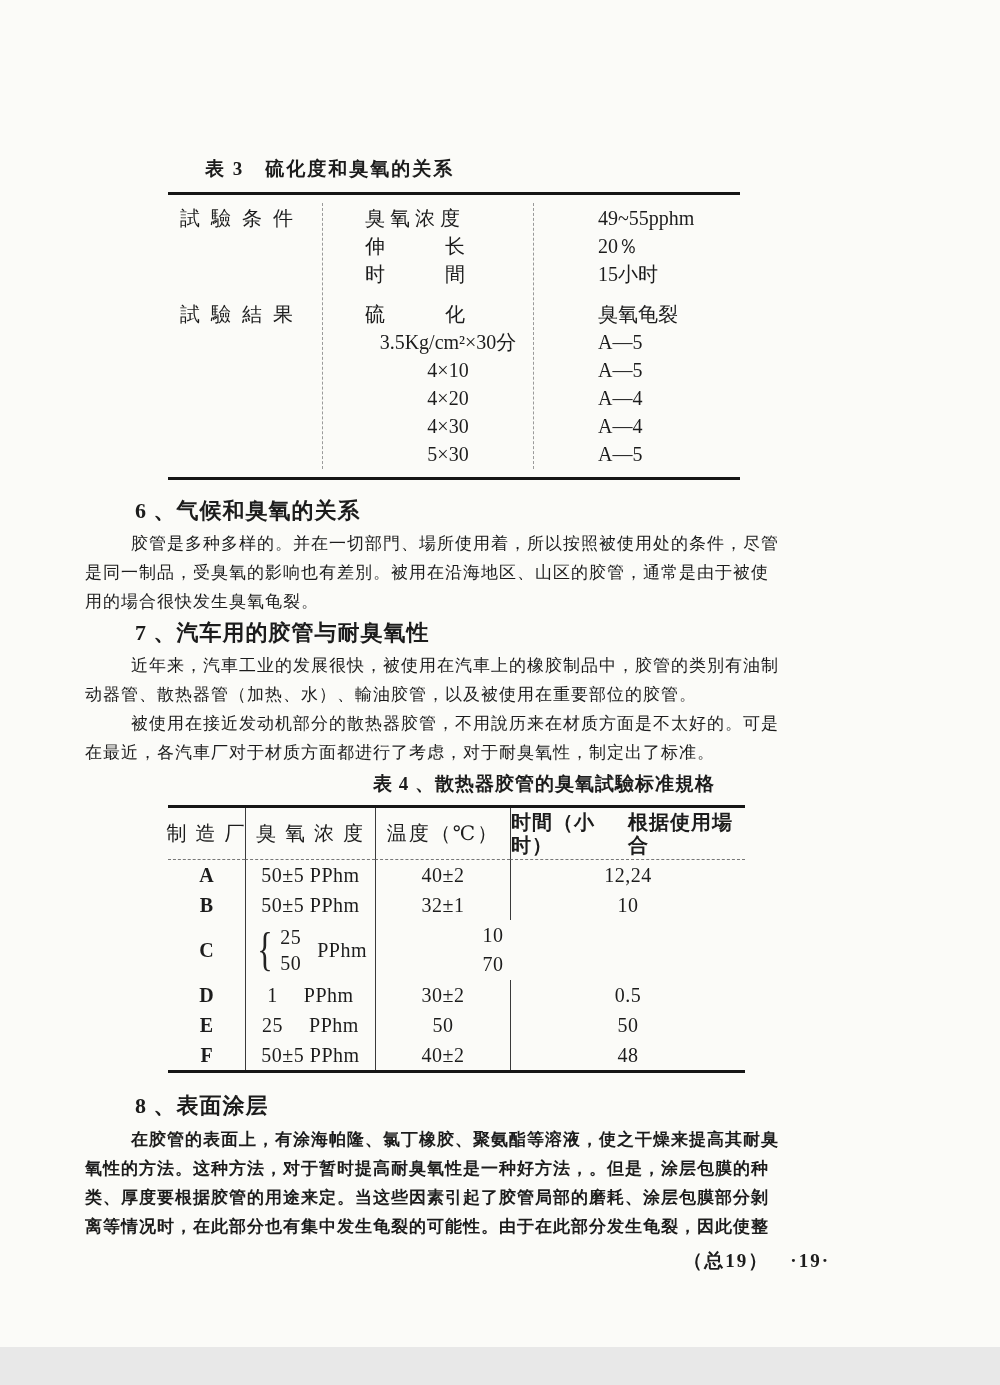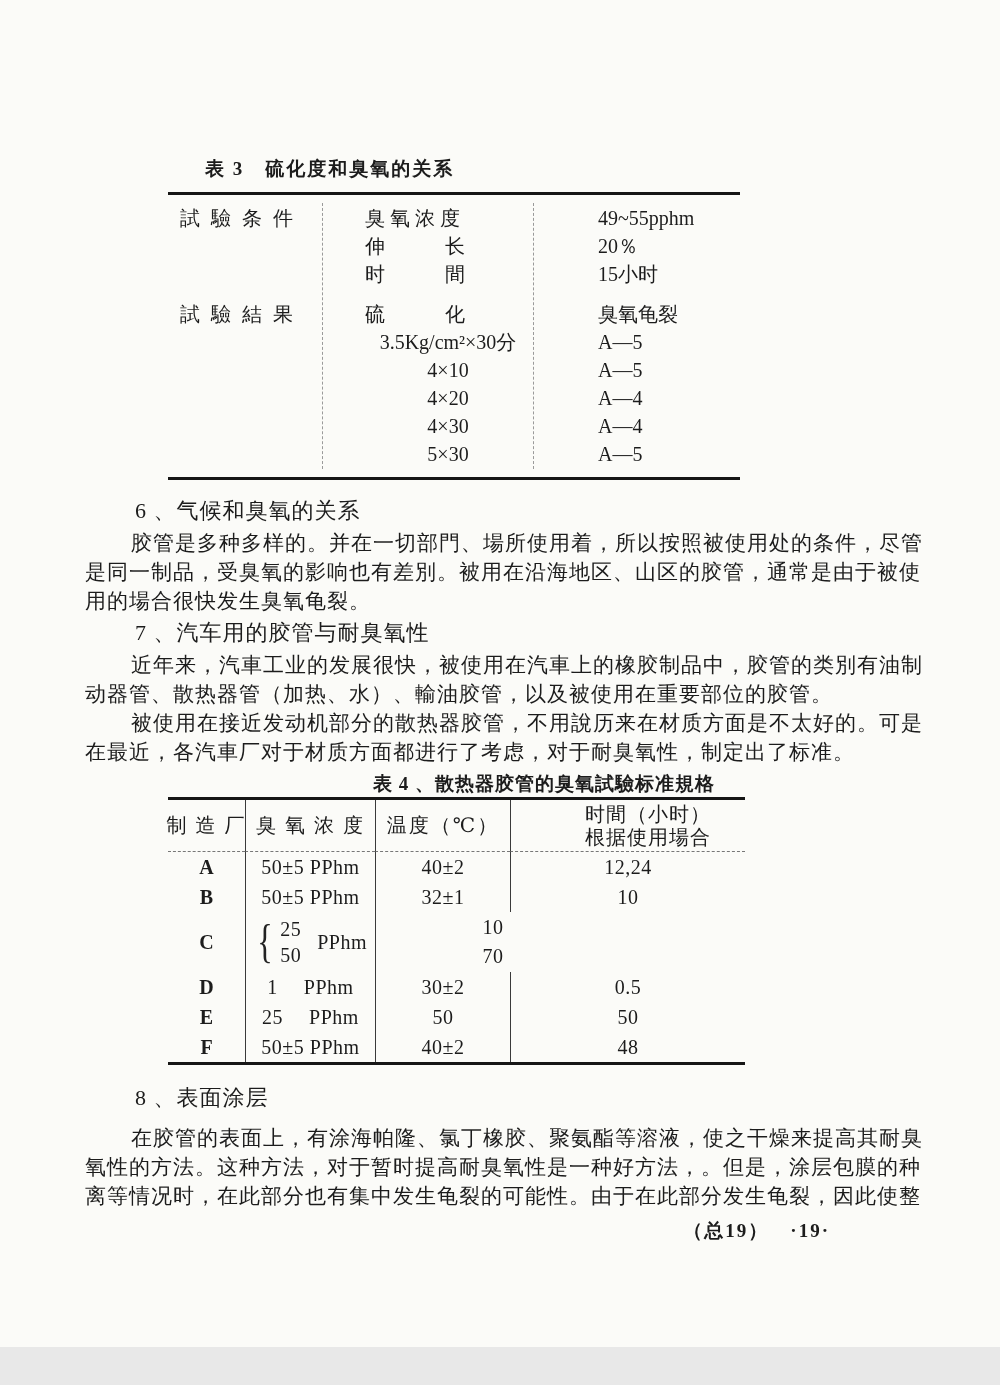--- a/index.html
+++ b/index.html
@@ -17,27 +17,27 @@
   .caption{
     margin-left:205px;
     font-size:19px;
     font-weight:700;
     letter-spacing:2px;
     white-space:nowrap;
   }
   .heading{
     margin-left:135px;
     font-size:22px;
-    font-weight:400;
+    font-weight:700;
     letter-spacing:1px;
     white-space:nowrap;
   }
   .para{margin-left:85px;margin-right:40px;}
   .pline{
-    font-size:21px;
+    font-size:17px;
     line-height:29px;
     letter-spacing:1px;
     white-space:nowrap;
   }
   .indent{padding-left:46px;}
 
   
   .t3{margin-left:168px;width:572px;}
   .t3-caption{margin-left:37px;margin-top:156px;margin-bottom:10px;}
   .t3-body{
@@ -52,52 +52,52 @@
   .t3-div2{left:365px;}
   .t3-row{position:relative;height:28px;line-height:28px;}
   .t3-gap{margin-top:12px;}
   .t3-group{position:absolute;left:12px;letter-spacing:3px;font-weight:500;white-space:nowrap;}
   .t3-label{position:absolute;left:197px;white-space:nowrap;}
   .t3-mid{position:absolute;left:150px;width:260px;text-align:center;white-space:nowrap;}
   .t3-val{position:absolute;left:430px;white-space:nowrap;font-weight:500;}
 
   
   .t4{margin-left:168px;width:577px;}
-  .t4-caption{margin-top:4px;margin-bottom:0;letter-spacing:1px;}
+  .t4-caption{margin-top:4px;margin-bottom:8px;letter-spacing:1px;}
   .t4-body{
     border-top:3px solid #161616;
     border-bottom:3px solid #161616;
     font-size:20px;
   }
   .t4-row{display:flex;align-items:center;}
   .t4-c{box-sizing:border-box;display:flex;align-items:center;justify-content:center;align-self:stretch;}
   .t4-c1{width:77px;}
   .t4-c2{width:130px;border-left:1.5px solid #3a3a3a;}
   .t4-c3{width:135px;border-left:1.5px solid #3a3a3a;}
   .t4-c4{width:235px;border-left:1.5px solid #3a3a3a;}
   .t4-header{height:52px;}
   .t4-header .t4-c{border-bottom:1px dashed #777;}
   .t4-header .hc{font-weight:500;letter-spacing:2px;white-space:nowrap;}
-  .t4-time-h{display:flex;flex-direction:column;line-height:23px;font-weight:400;letter-spacing:1px;margin-left:40px;}
+  .t4-time-h{display:flex;flex-direction:row;line-height:23px;font-weight:700;letter-spacing:1px;}
   .t4-r{height:30px;}
   .t4-r2{height:60px;}
   .t4-factory{font-weight:700;font-size:20px;}
   .t4-num{letter-spacing:0.5px;white-space:nowrap;}
   .brace{font-size:46px;font-weight:300;line-height:1;transform:scaleX(0.7);margin-right:4px;color:#222;}
   .stack{display:flex;flex-direction:column;line-height:26px;text-align:left;}
   .stack2{display:flex;flex-direction:column;line-height:29px;text-align:center;}
   .unit{margin-left:16px;}
 
   
   .h6{margin-top:16px;}
   .p6{margin-top:3px;}
   .h7{margin-top:2px;}
   .p7{margin-top:3px;}
   .h8{margin-top:18px;}
-  .p8{margin-top:11px;}
+  .p8{margin-top:4px;font-weight:bold;}
 
   
   .footer{
     margin-top:7px;
     margin-right:170px;
     text-align:right;
     font-size:19px;
     font-weight:600;
     letter-spacing:2px;
     margin-left:40px;
@@ -288,18 +288,19 @@
           </div>
       </div>
 
     </div>
   </div>
 
   <div class="heading h8">8 、表面涂层</div>
   <div class="para p8">
     <div class="pline indent">在胶管的表面上，有涂海帕隆、氯丁橡胶、聚氨酯等溶液，使之干燥来提高其耐臭</div>
     <div class="pline">氧性的方法。这种方法，对于暂时提高耐臭氧性是一种好方法，。但是，涂层包膜的种</div>
+    <div class="pline">类、厚度要根据胶管的用途来定。当这些因素引起了胶管局部的磨耗、涂层包膜部分剝</div>
     <div class="pline">离等情况时，在此部分也有集中发生龟裂的可能性。由于在此部分发生龟裂，因此使整</div>
   </div>
 
   <div class="footer">（总19）　·19·</div>
 
 </div>
 
 </body></html>

